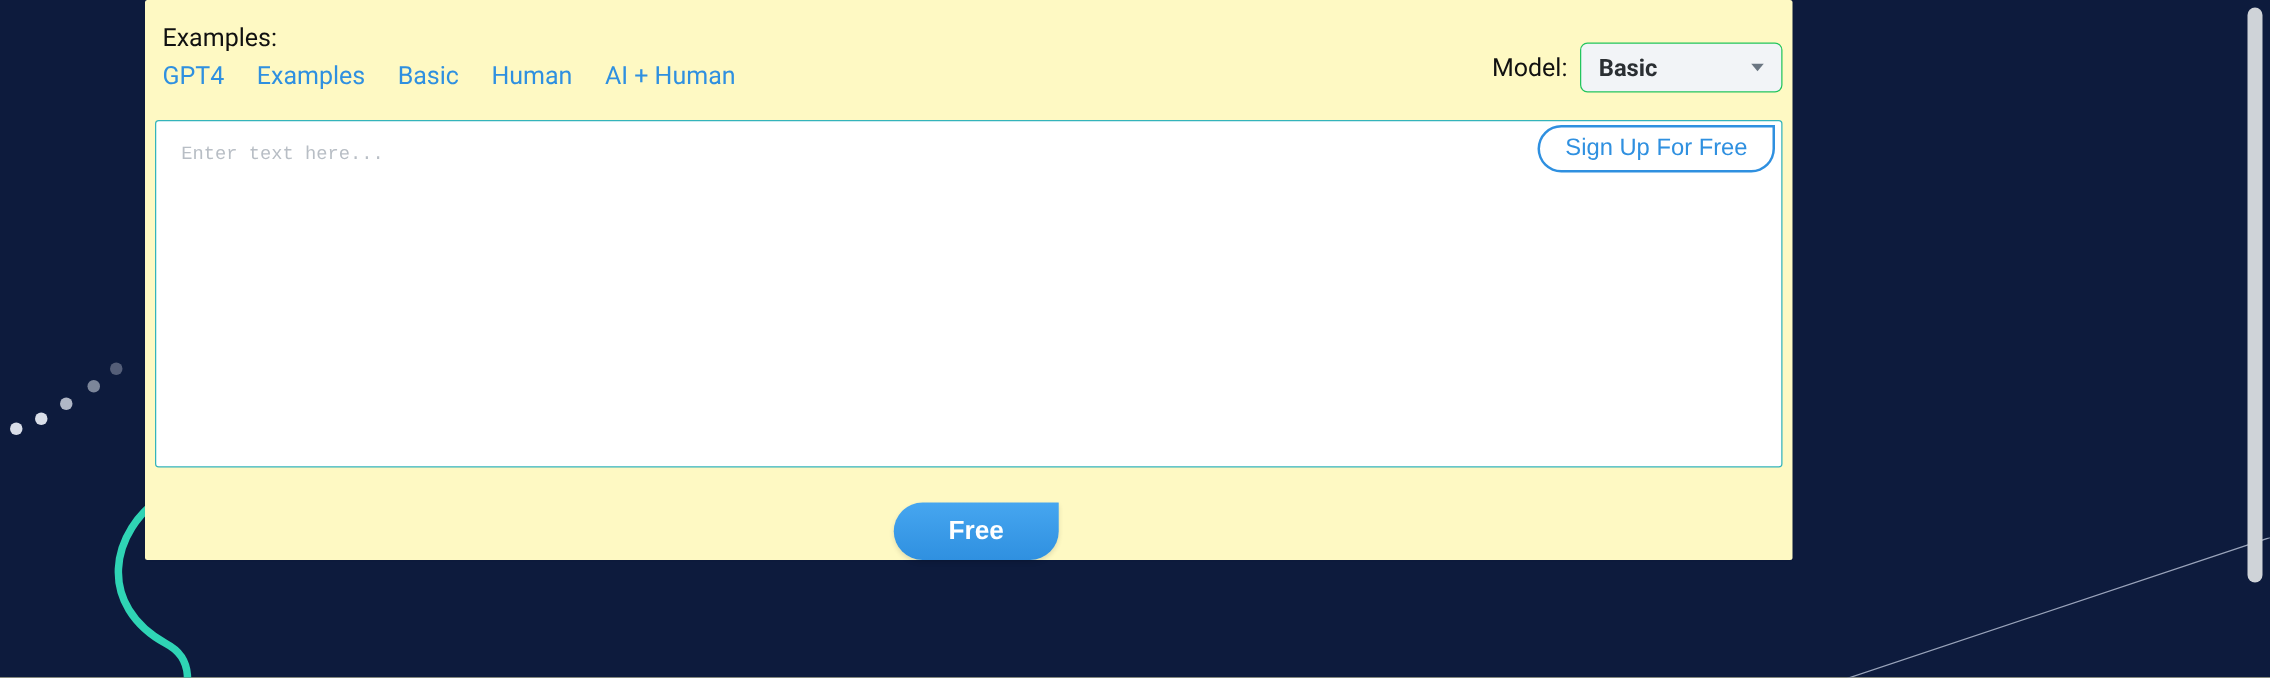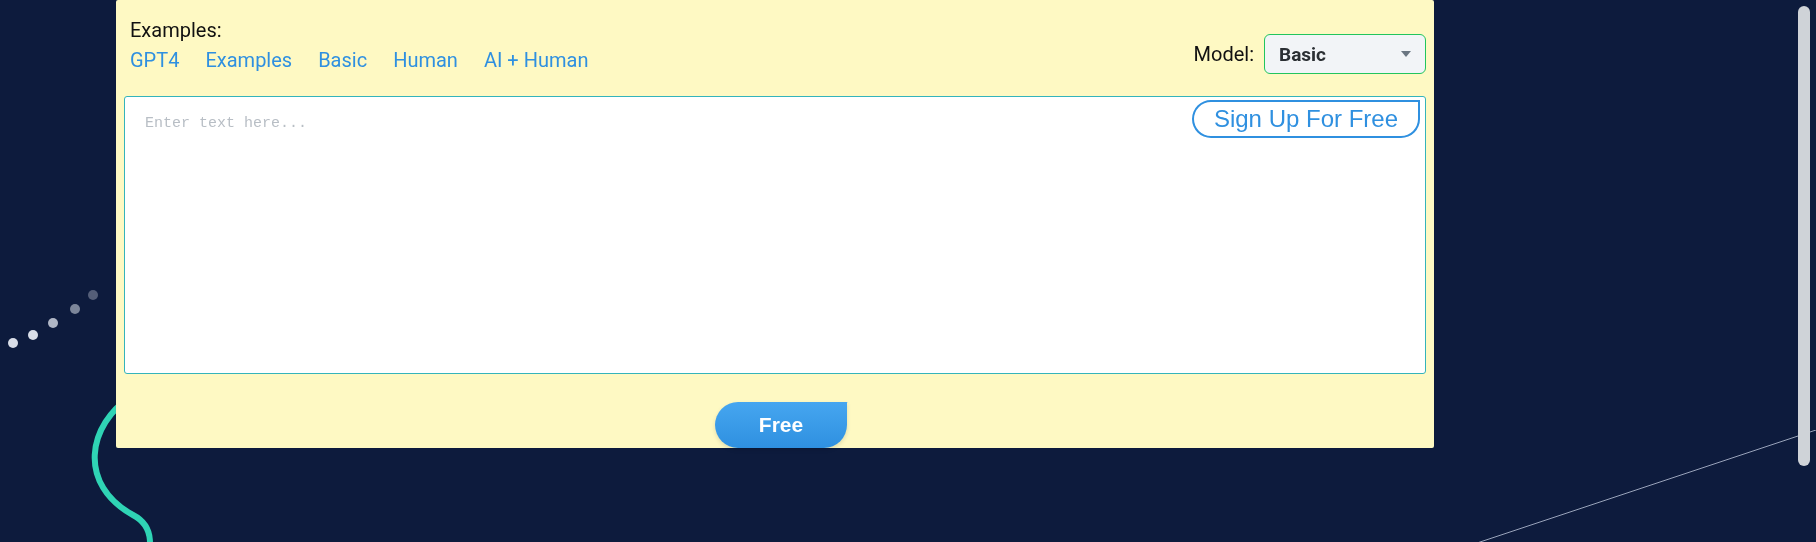--- a/index.html
+++ b/index.html
@@ -142,21 +142,21 @@
   .signup-btn {
     position: absolute;
     right: 6px;
     top: 4px;
     height: 38px;
     padding: 0 20px;
     border: 2px solid #2f90e0;
     border-radius: 999px;
     background: #fff;
     color: #2f90e0;
-    font-size: 24px;
+    font-size: 19px;
     display: flex;
     align-items: center;
     cursor: pointer;
     border-top-right-radius: 8px;
   }
 
   .check-btn {
     position: absolute;
     left: 715px;
     top: 402px;

